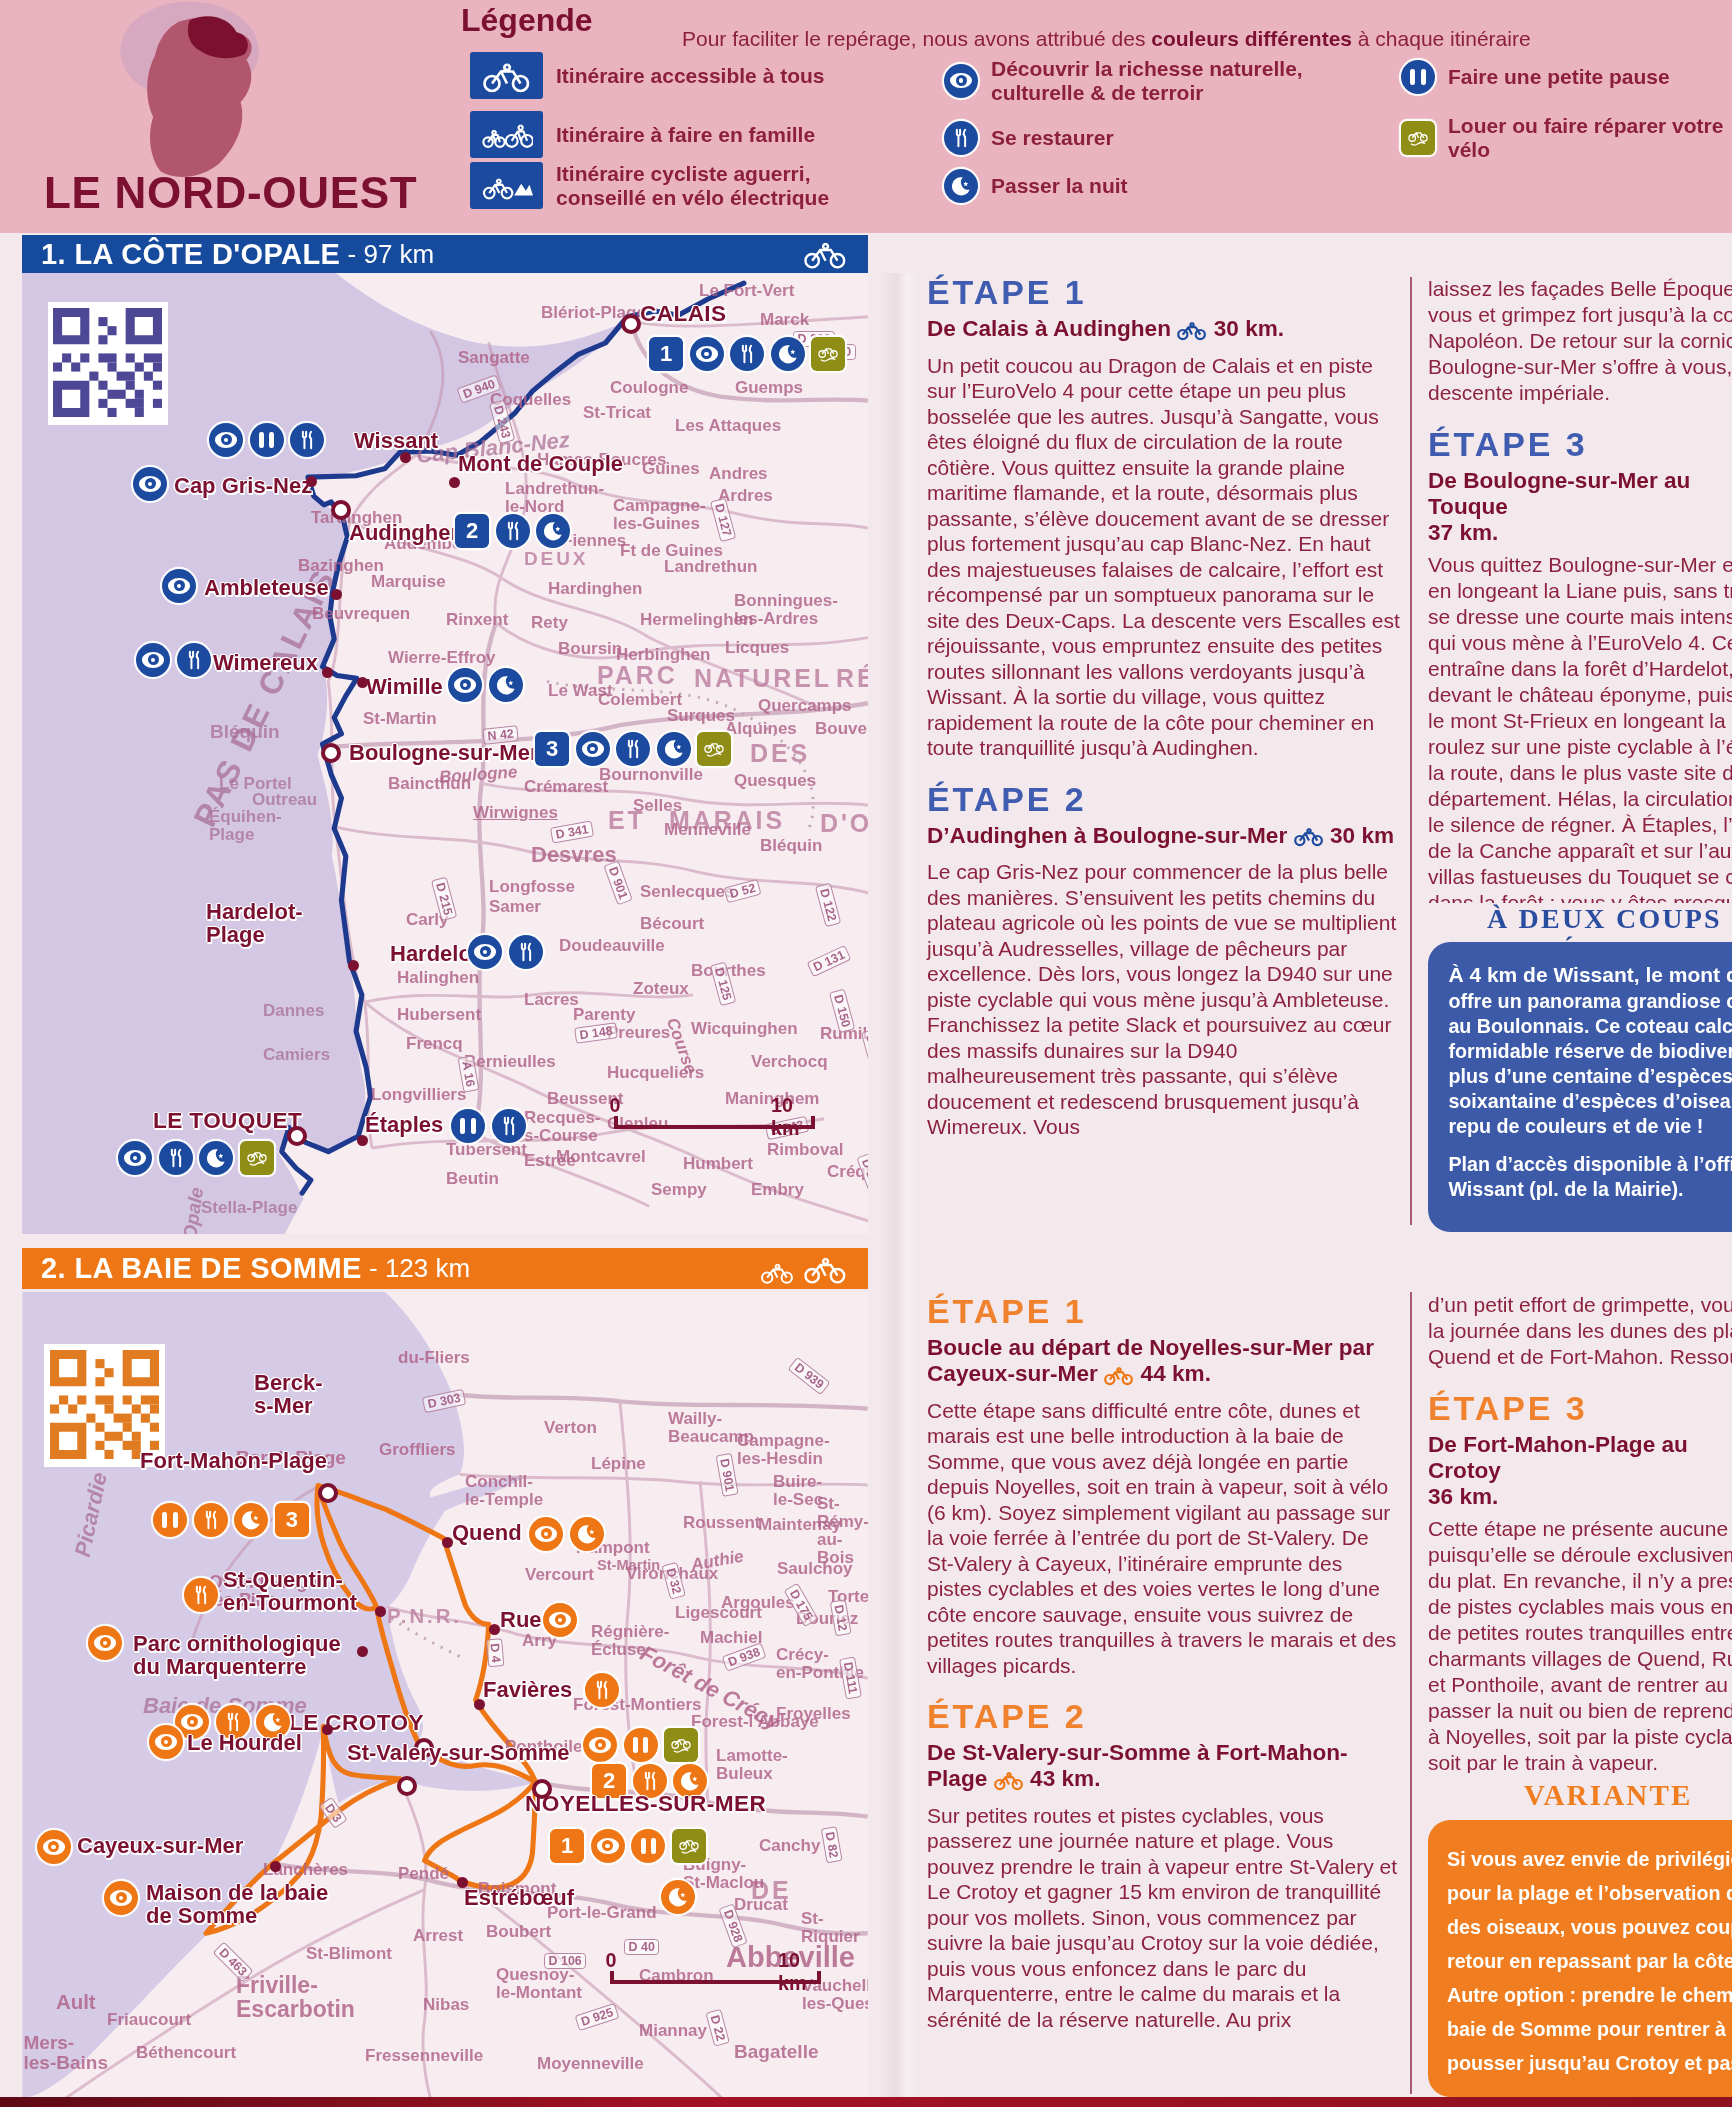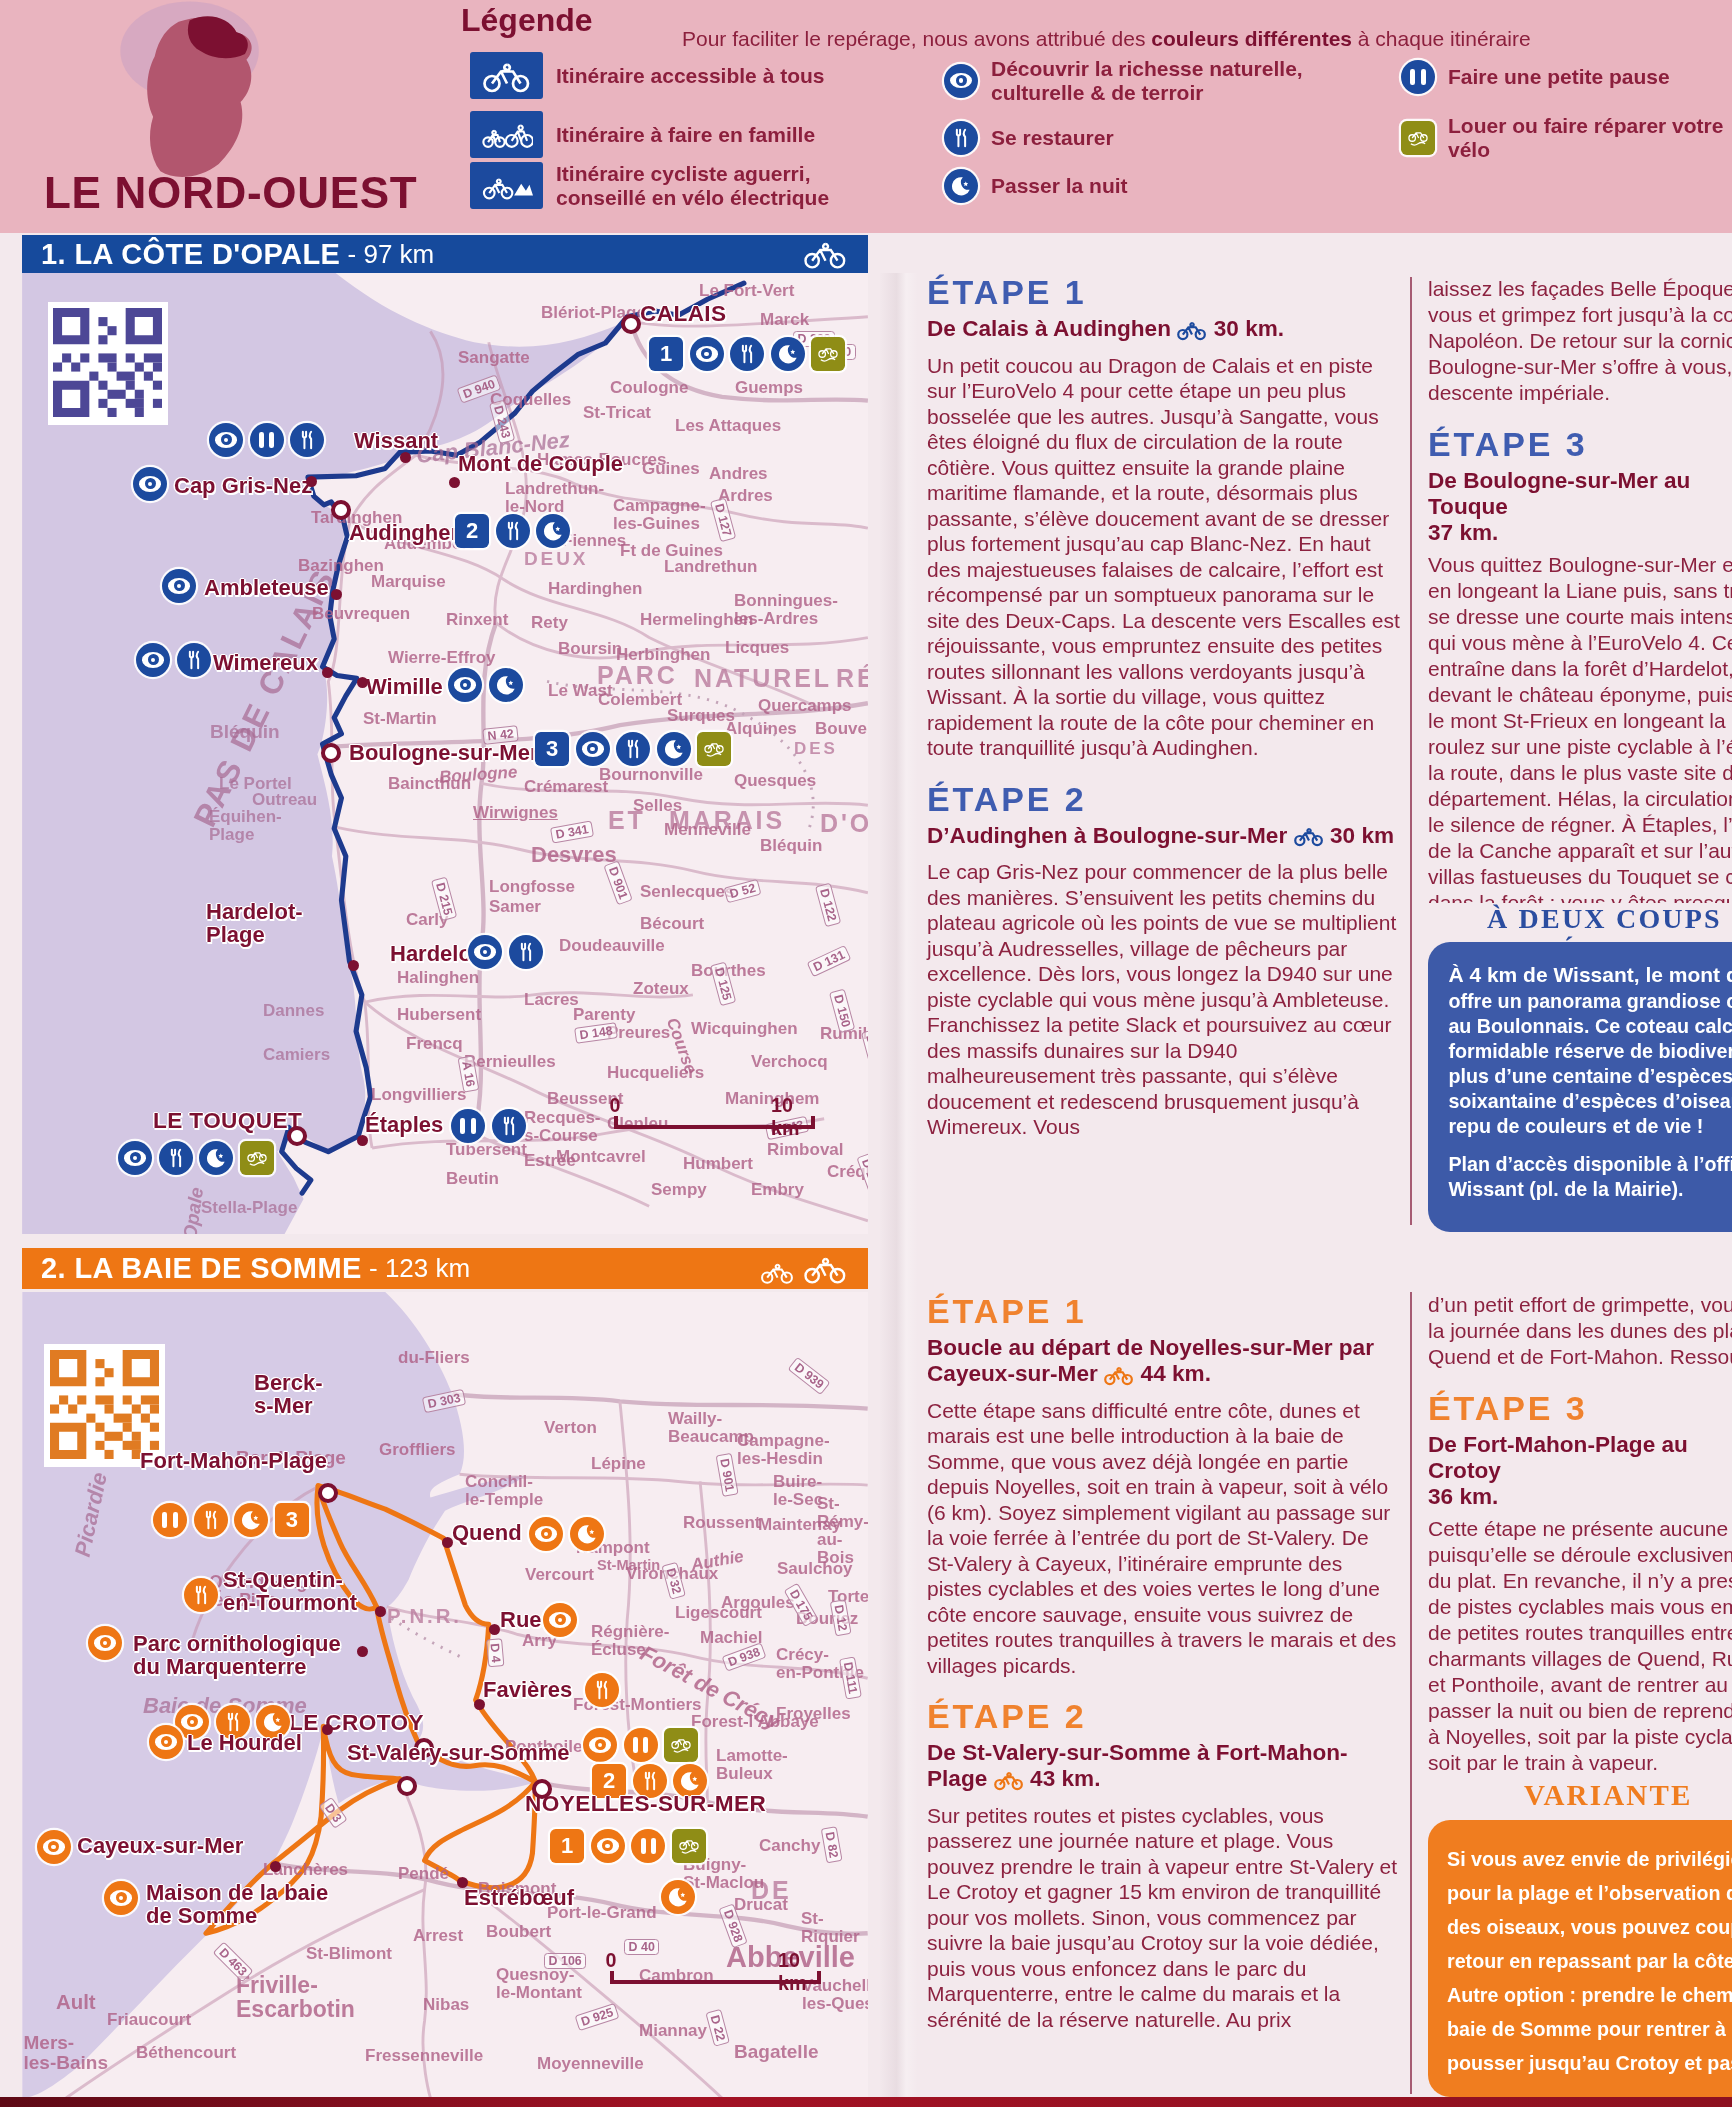--- a/index.html
+++ b/index.html
@@ -226,21 +226,21 @@
         </svg></div>
     <div class="overlay" id="ov1" style="position: absolute; left: 0px; top: 0px; width: 100%; height: 100%;">
         <div class="lbl caps sea" style="left: 102px; top: 408px; font-size: 32px; transform: rotate(-64deg);">PAS  DE  CALAIS</div>
         <div class="lbl i sea" style="left: 394px; top: 163px; font-size: 22px; transform: rotate(-6deg);">Cap Blanc-Nez</div>
         <div class="lbl i sea" style="left: 109px; top: 962px; font-size: 19px; transform: rotate(-82deg);">Côte d'Opale</div>
         <div class="lbl sea" style="left: 188px; top: 449px; font-size: 19px;">Bléquin</div>
         <div class="lbl caps" style="left: 502px; top: 276px; font-size: 19px;">DEUX</div>
         <div class="lbl caps" style="left: 575px; top: 389px; font-size: 25px;">PARC</div>
         <div class="lbl caps" style="left: 672px; top: 392px; font-size: 25px;">NATUREL</div>
         <div class="lbl caps" style="left: 814px; top: 392px; font-size: 25px;">RÉG</div>
-        <div class="lbl caps" style="left: 728px; top: 467px; font-size: 17px; margin-left: 44px;">DES</div>
+        <div class="lbl caps" style="left: 728px; top: 467px; font-size: 25px;">DES</div>
         <div class="lbl caps" style="left: 586px; top: 534px; font-size: 25px;">ET</div>
         <div class="lbl caps" style="left: 647px; top: 534px; font-size: 25px;">MARAIS</div>
         <div class="lbl caps" style="left: 798px; top: 537px; font-size: 25px;">D'OPA</div>
         <div class="lbl" style="left: 677px; top: 8.7px;">Le Fort-Vert</div>
         <div class="lbl" style="left: 519px; top: 31px;">Blériot-Plage</div>
         <div class="lbl" style="left: 436px; top: 76px;">Sangatte</div>
         <div class="lbl" style="left: 738px; top: 38px;">Marck</div>
         <div class="lbl" style="left: 468px; top: 118px;">Coquelles</div>
         <div class="lbl" style="left: 588px; top: 106px;">Coulogne</div>
         <div class="lbl" style="left: 713px; top: 106px;">Guemps</div>

